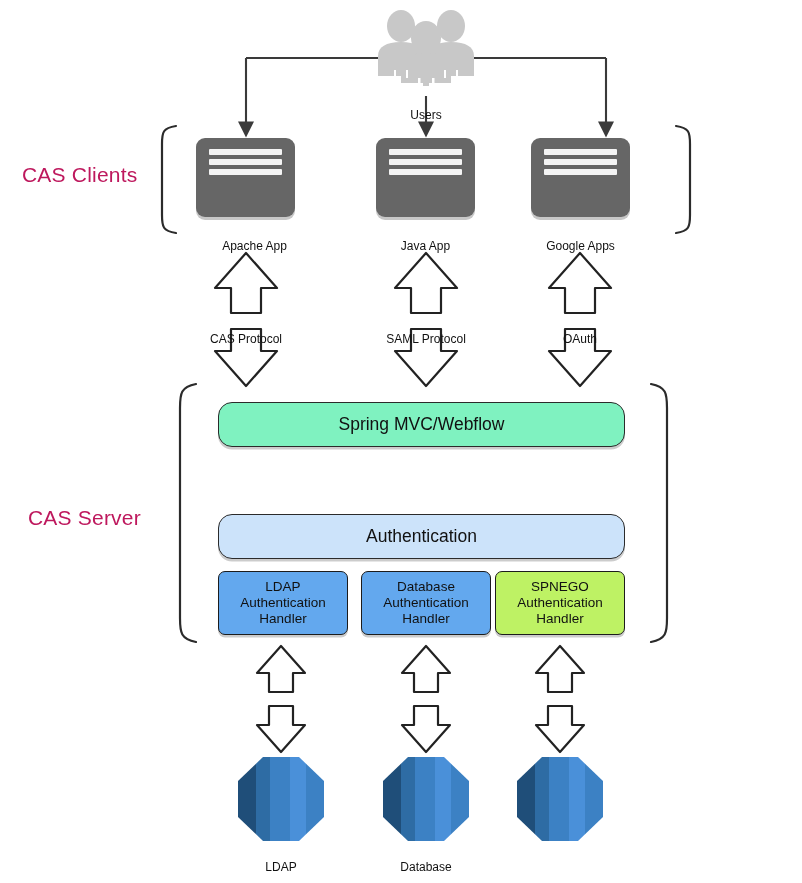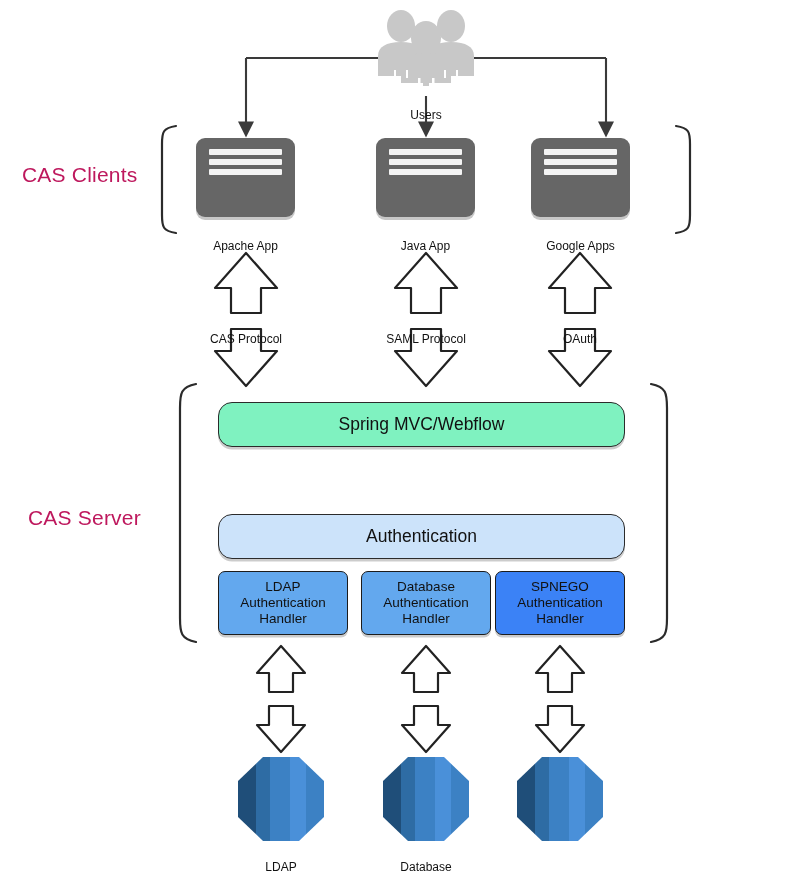--- a/index.html
+++ b/index.html
@@ -152,21 +152,21 @@
   <div class="group-label" style="left:22px;top:163px;">CAS Clients</div>
   <div class="group-label" style="left:28px;top:500px;margin-top:6px;">CAS Server</div>
 
   <div class="appbox" style="left:196px;top:138px;">
     <div class="bars">
         <i></i>
         <i></i>
         <i></i>
       </div>
   </div>
-  <div class="caption" style="left:195px;top:222px;width:101px;">Apache App</div>
+  <div class="caption" style="left:204px;top:222px;width:101px;">Apache App</div>
 
   <div class="appbox" style="left:376px;top:138px;">
     <div class="bars">
         <i></i>
         <i></i>
         <i></i>
       </div>
   </div>
   <div class="caption" style="left:375px;top:222px;width:101px;">Java App</div>
 
@@ -189,21 +189,21 @@
   <div class="layerbox" style="left:218px;top:514px;width:407px;height:45px;background:#CCE3FA;">
     <span>Authentication</span>
   </div>
 
   <div class="handlerbox" style="left:218px;top:571px;width:130px;height:64px;background:#63A8EE;">
     <span>LDAP<br>Authentication<br>Handler</span>
   </div>
   <div class="handlerbox" style="left:361px;top:571px;width:130px;height:64px;background:#63A8EE;">
     <span>Database<br>Authentication<br>Handler</span>
   </div>
-  <div class="handlerbox" style="left:495px;top:571px;width:130px;height:64px;background:#3b82f6;">
+  <div class="handlerbox" style="left:495px;top:571px;width:130px;height:64px;background:#bef264;">
     <span>SPNEGO<br>Authentication<br>Handler</span>
   </div>
 
   <div class="store" style="left:238px;top:757px;">
     <svg viewBox="0 0 86 84">
       <defs>
         <clipPath id="oct-a">
           <path d="M25,0 L61,0 L86,24 L86,60 L61,84 L25,84 L0,60 L0,24 Z"></path>
         </clipPath>
       </defs>

